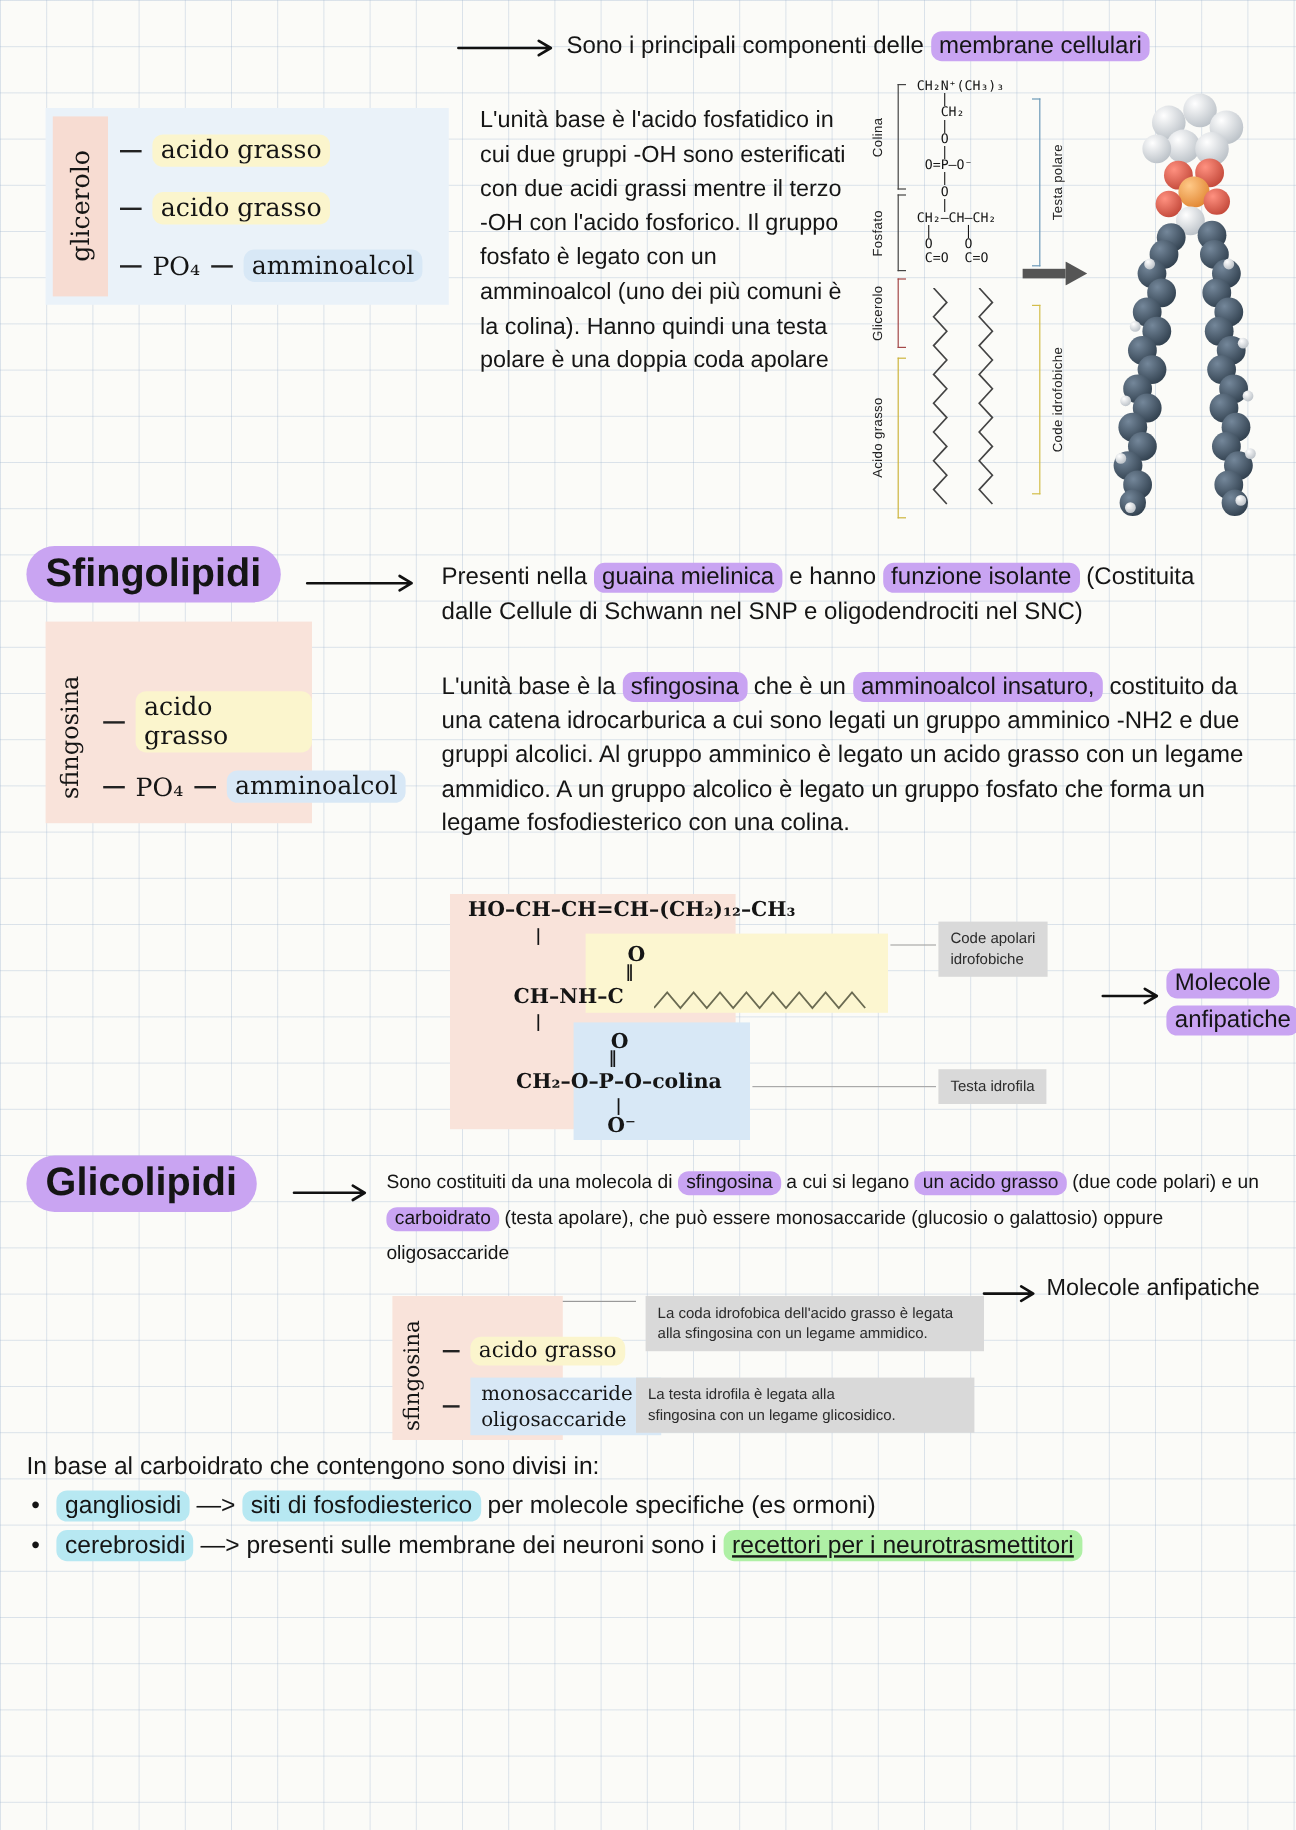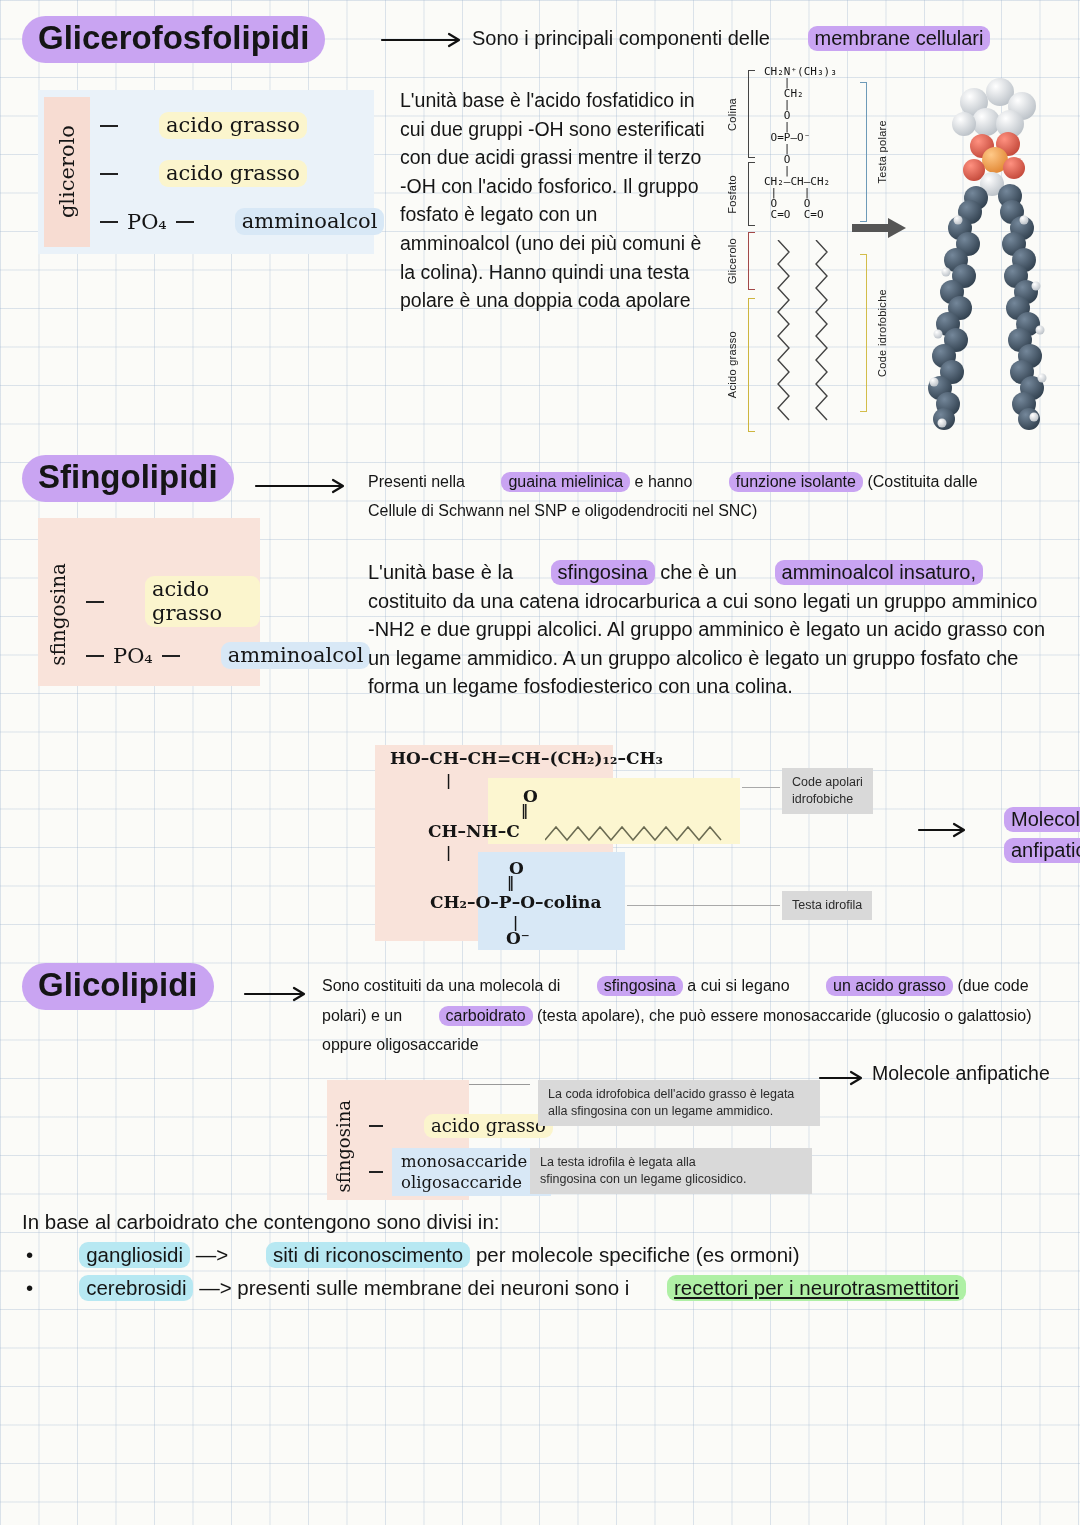--- a/index.html
+++ b/index.html
@@ -5,21 +5,21 @@
   * { margin:0; padding:0; box-sizing:border-box; }
   body { font-family:"Liberation Sans", sans-serif; color:#151515; }
   .page { position:relative; width:1080px; height:1525px; overflow:hidden;
     background-color:#fbfbf8;
     background-image:
       linear-gradient(to right, rgba(165,185,210,.38) 1px, transparent 1px),
       linear-gradient(to bottom, rgba(165,185,210,.38) 1px, transparent 1px);
     background-size:38.5px 38.5px;
   }
   .abs { position:absolute; }
-  .hl { padding:1px 7px 2px; border-radius:9px; -webkit-box-decoration-break:clone; box-decoration-break:clone;margin-left:32px; }
+  .hl { padding:1px 7px 2px; border-radius:9px; -webkit-box-decoration-break:clone; box-decoration-break:clone; }
   .hl-purple { background:#c9a4f2; }
   .hl-yellow { background:#fbf5cd; }
   .hl-blue   { background:#d8e8f6; }
   .hl-cyan   { background:#b7e8f2; }
   .hl-green  { background:#aff0a5;text-decoration:underline; }
   .hl-red    { background:#f5837a; }
   .title { font-size:33px; font-weight:700; background:#c9a4f2; padding:3px 16px 6px; border-radius:24px; display:inline-block; }
   .serif { font-family:"DejaVu Serif","Liberation Serif",serif; }
   .vtext { writing-mode:vertical-rl; transform:rotate(180deg); }
   .drow { display:flex; align-items:center; }
@@ -33,23 +33,20 @@
   .chemlabel { font-size:11px; color:#222; letter-spacing:.3px; }
   .vwrap { display:flex; align-items:center; justify-content:center; width:24px; }
   .chemline { font-family:"DejaVu Serif",serif; font-size:17px;font-weight:bold; }
   .connector { border-top:1px solid #a9a9a9; height:0; }
 </style>
 </head>
 <body>
 
 <div class="page">
 
-  <div class="abs" style="left:22px;top:16px">
-    <span class="title">Glicerofosfolipidi</span>
-  </div>
   <svg class="abs" style="left:380px;top:32px" width="88" height="16" viewBox="0 0 88 16">
     <path d="M2,8 H78 M69,2 L79,8 L69,14" stroke="#111" stroke-width="2.2" fill="none" stroke-linecap="round" stroke-linejoin="round"></path>
   </svg>
   <div class="abs" style="left:472px;top:27px;font-size:20px">
     <span>Sono i principali componenti delle </span><span class="hl hl-purple">membrane cellulari</span>
   </div>
 
   <div class="abs" style="left:38px;top:90px;width:336px;height:164px;background:#eaf2f9">
     <div class="abs" style="left:6px;top:7px;width:46px;height:150px;background:#f7dcd2;display:flex;align-items:center;justify-content:center">
       <span class="vtext serif" style="font-size:21px">glicerolo</span>
@@ -198,21 +195,21 @@
     <circle cx="30" cy="351" r="4.5" fill="url(#gw)"></circle>
       <circle cx="122" cy="345" r="4.5" fill="url(#gw)"></circle>
   </svg>
 
   <div class="abs" style="left:22px;top:455px">
     <span class="title">Sfingolipidi</span>
   </div>
   <svg class="abs" style="left:254px;top:478px" width="98" height="16" viewBox="0 0 98 16">
     <path d="M2,8 H88 M79,2 L89,8 L79,14" stroke="#111" stroke-width="2.2" fill="none" stroke-linecap="round" stroke-linejoin="round"></path>
   </svg>
-  <div class="abs" style="left:368px;top:467px;width:650px;font-size:16px;line-height:29px">
+  <div class="abs" style="left:368px;top:467px;width:650px;font-size:20px;line-height:29px">
     <span>Presenti nella </span><span class="hl hl-purple">guaina mielinica</span><span> e hanno </span><span class="hl hl-purple">funzione isolante</span><span> (Costituita dalle Cellule di Schwann nel SNP e oligodendrociti nel SNC)</span>
   </div>
 
   <div class="abs" style="left:38px;top:518px;width:222px;height:168px;background:#f9e3da">
     <div class="abs" style="left:8px;top:30px;height:132px;display:flex;align-items:center">
       <span class="vtext serif" style="font-size:20px">sfingosina</span>
     </div>
     <div class="abs drow" style="left:48px;top:58px">
       <div class="dash"></div>
       <span class="serif rowlabel hl hl-yellow">acido grasso</span>
@@ -293,20 +290,20 @@
     </div>
     <div class="abs note" style="left:211px;top:8px;width:282px">La coda idrofobica dell'acido grasso è legata
 alla sfingosina con un legame ammidico.</div>
     <div class="abs note" style="left:203px;top:76px;width:282px">La testa idrofila è legata alla
 sfingosina con un legame glicosidico.</div>
   </div>
 
   <div class="abs" style="left:22px;top:1206px;width:1042px;font-size:20.5px;line-height:31px">
     <div>In base al carboidrato che contengono sono divisi in:</div>
     <div style="margin-top:2px">
-      <span style="margin:0 14px 0 4px">•</span><span class="hl hl-cyan">gangliosidi</span><span> —&gt; </span><span class="hl hl-cyan">siti di riconoscimento</span><span> per molecole specifiche (es ormoni)</span>
+      <span style="margin:0 14px 0 4px">•</span><span class="hl hl-cyan">gangliosidi</span><span> —&gt; </span><span class="hl hl-cyan">siti di fosfodiesterico</span><span> per molecole specifiche (es ormoni)</span>
     </div>
     <div style="margin-top:2px">
       <span style="margin:0 14px 0 4px">•</span><span class="hl hl-cyan">cerebrosidi</span><span> —&gt; presenti sulle membrane dei neuroni sono i </span><span class="hl hl-green">recettori per i neurotrasmettitori</span>
     </div>
   </div>
 
 </div>
 
 </body></html>

